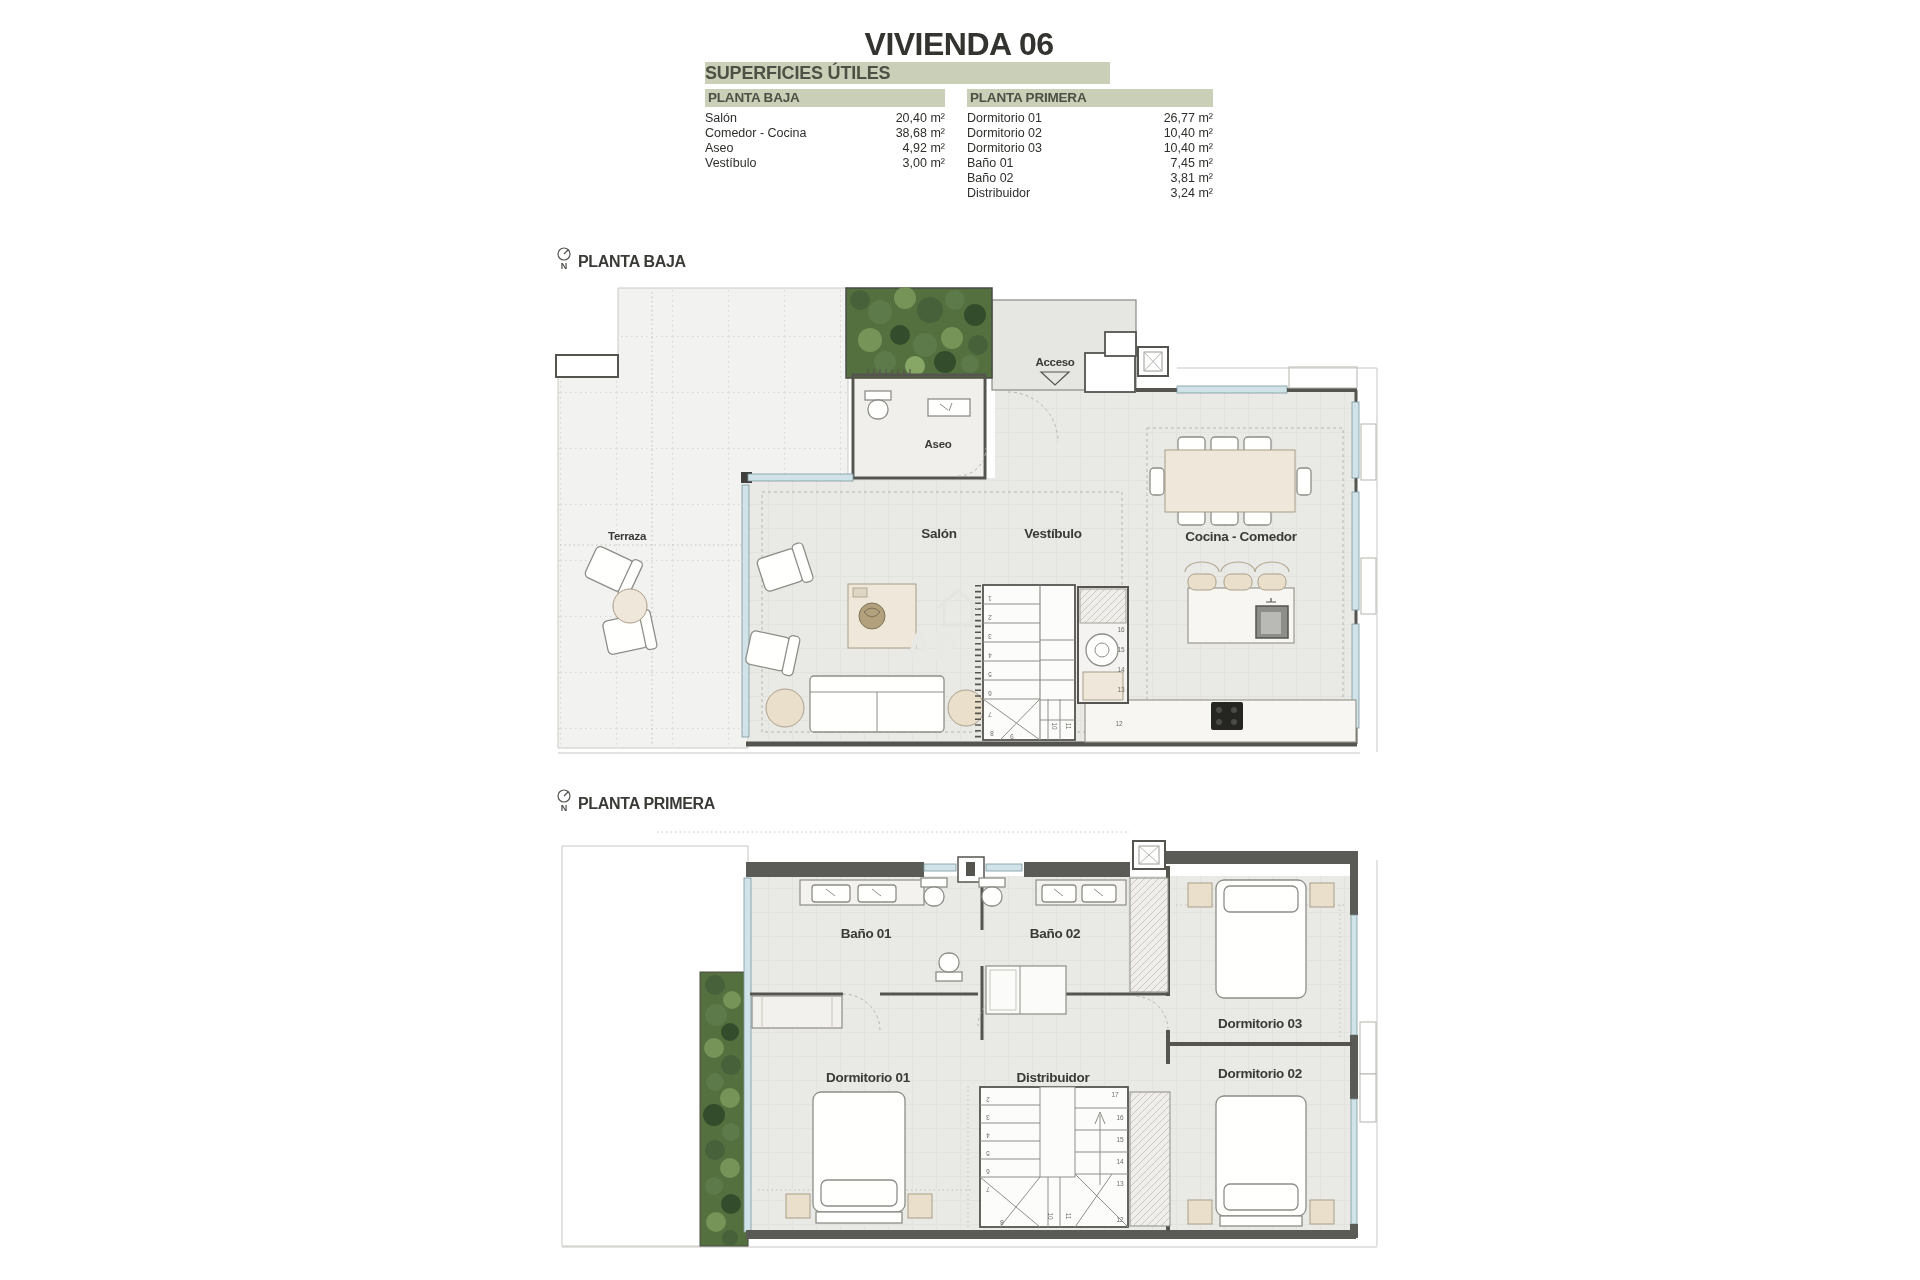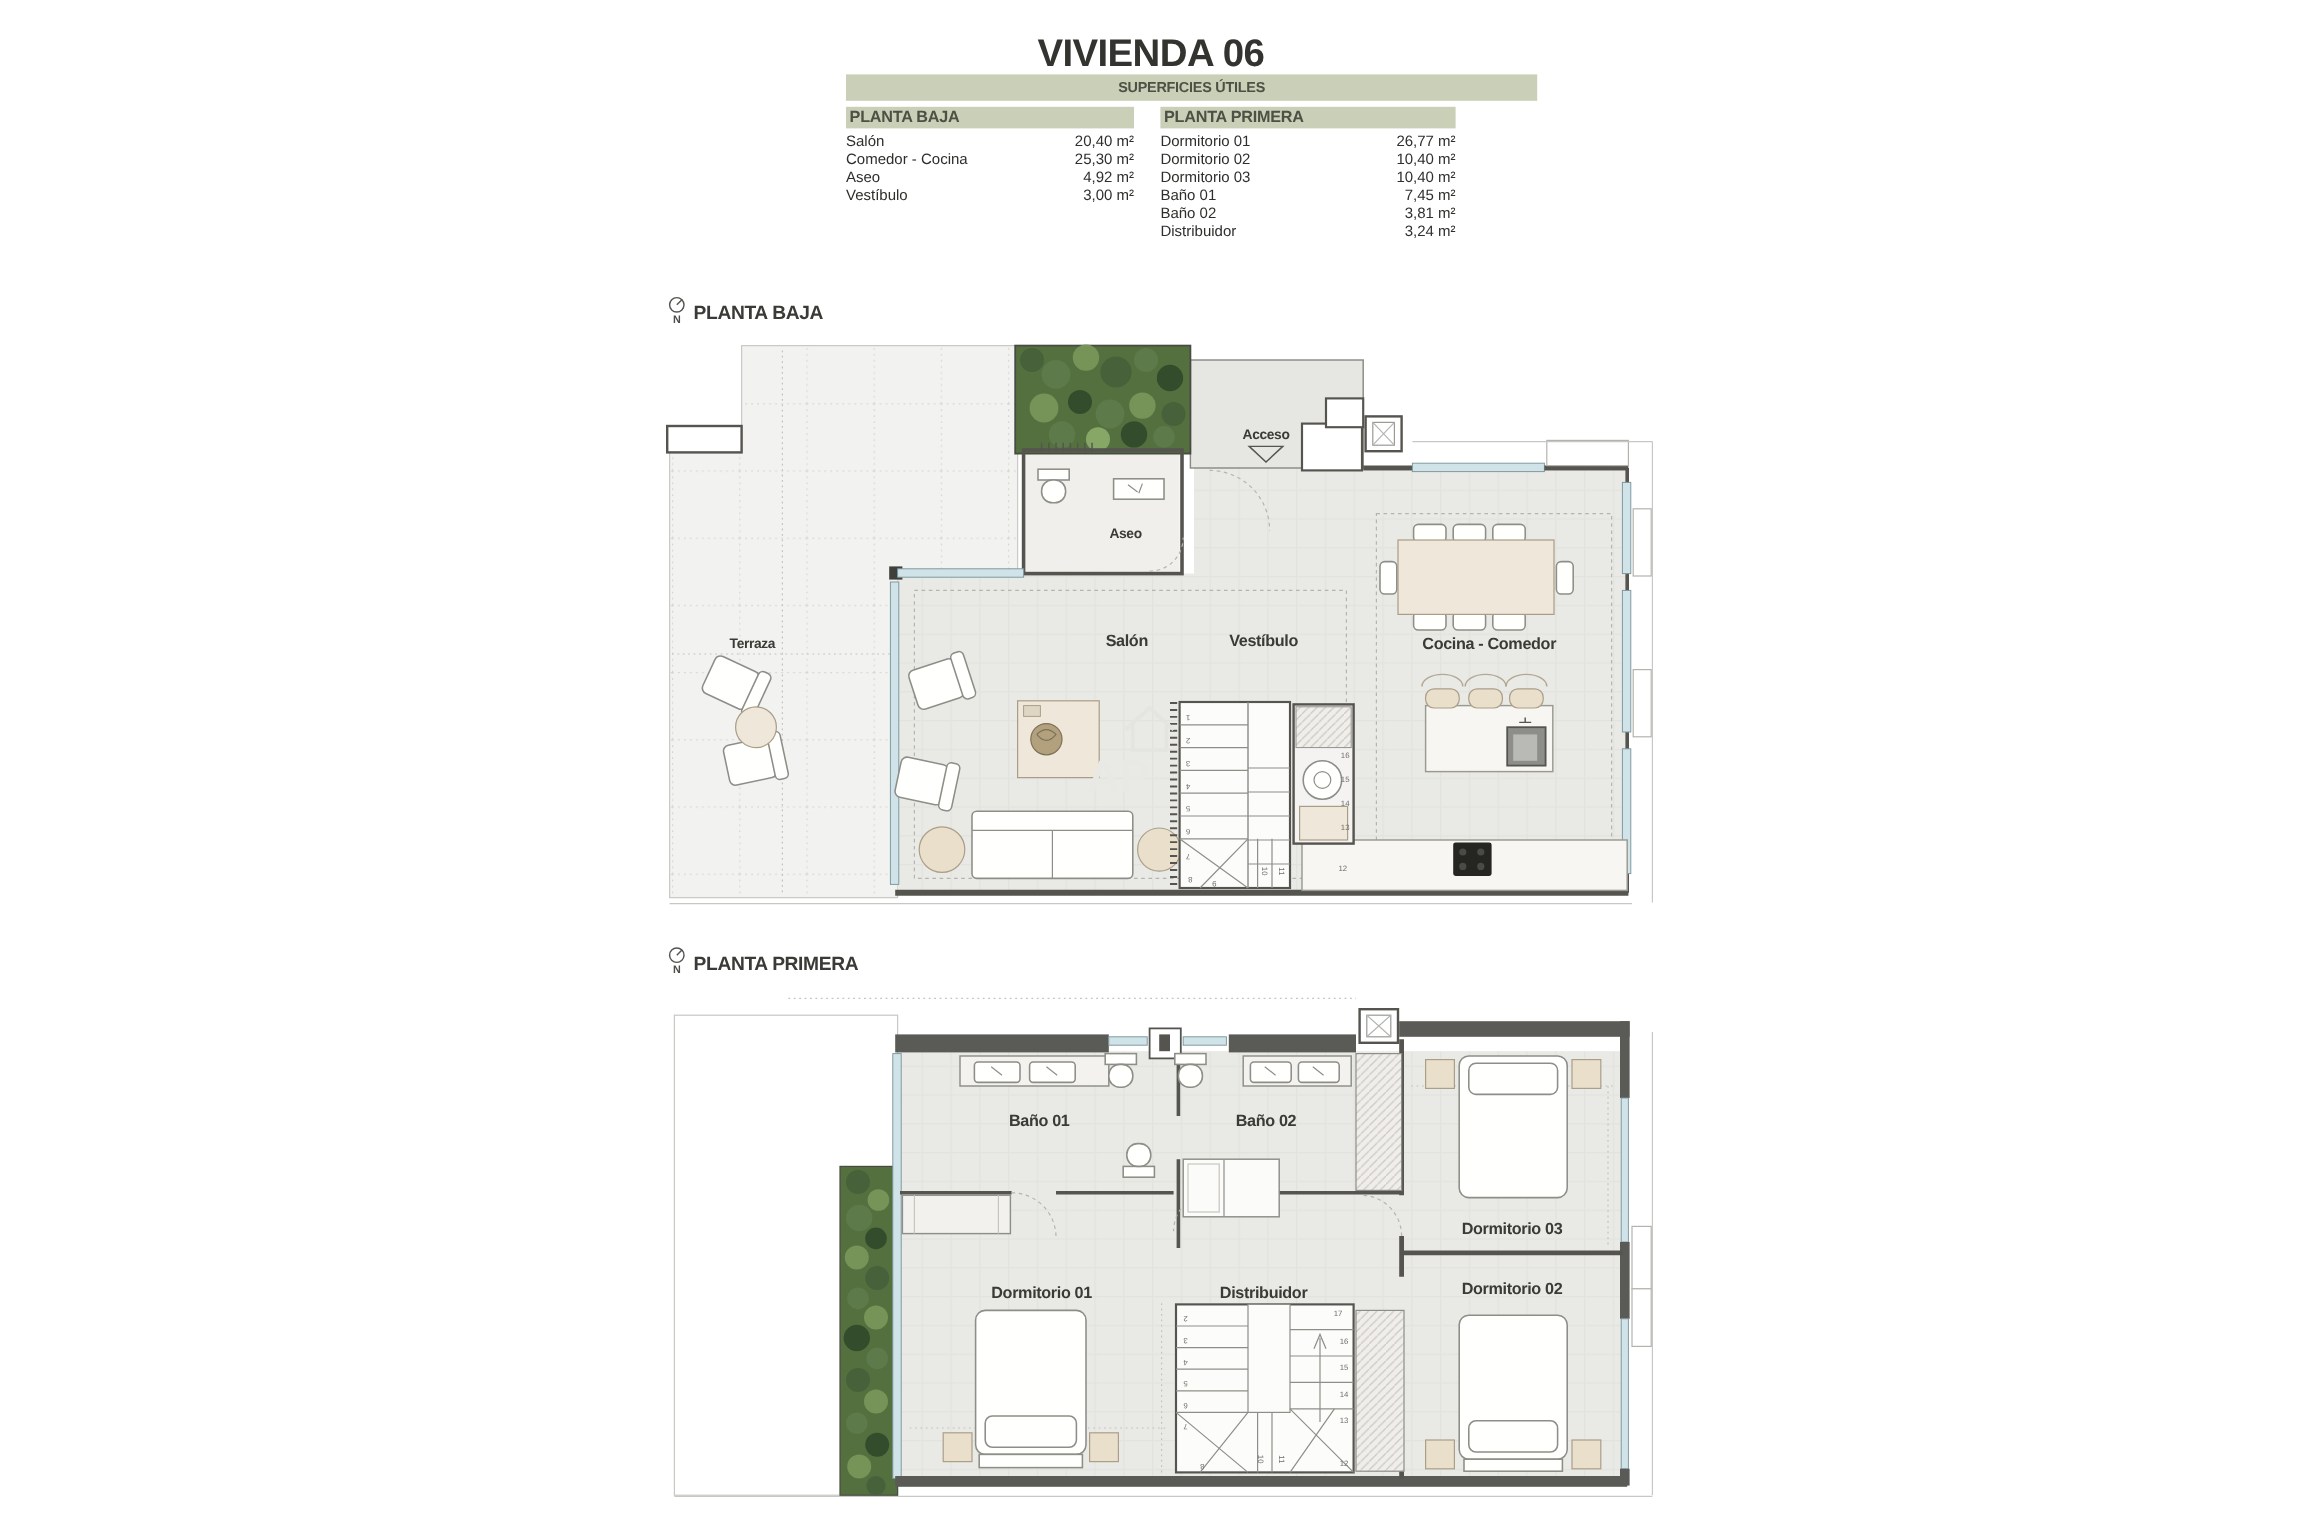--- a/index.html
+++ b/index.html
@@ -2,21 +2,21 @@
 <html><head>
 <meta charset="utf-8">
 <style>
   *{margin:0;padding:0;box-sizing:border-box}
   html,body{width:1920px;height:1280px;background:#ffffff;overflow:hidden;
     font-family:"Liberation Sans",sans-serif;color:#2f2f2c}
   .abs{position:absolute}
   .title{left:705px;top:26px;width:508px;text-align:center;font-size:32px;font-weight:700;
     letter-spacing:-.5px;color:#33332f}
   .bar{background:#c9d0b7;color:#4d5044;font-weight:700;letter-spacing:-.2px}
-  .main-bar{left:705px;top:62px;width:576px;height:22px;text-align:center;font-size:12px;line-height:22px}
+  .main-bar{left:705px;top:62px;width:405px;height:22px;text-align:left;font-size:18px;line-height:22px}
   .sub-bar{top:89px;height:18px;font-size:13.5px;line-height:18px;padding-left:3px}
   .sub-left{left:705px;width:240px}
   .sub-right{left:967px;width:246px}
   .col{top:111px;font-size:12.5px;line-height:15px;color:#2e2e2b}
   .col-left{left:705px;width:240px}
   .col-right{left:967px;width:246px}
   .srow{display:flex;justify-content:space-between}
   .srow .val{text-align:left}
   .plan-label{display:flex;align-items:flex-end;gap:6px}
   .plan-label h2{font-size:16px;font-weight:700;letter-spacing:-.3px;color:#3a3a36;line-height:16px}
@@ -49,21 +49,21 @@
   <div class="abs bar sub-bar sub-left">PLANTA BAJA</div>
   <div class="abs bar sub-bar sub-right">PLANTA PRIMERA</div>
 
   <div class="abs col col-left">
     <div class="srow">
         <span>Salón</span>
         <span class="val">20,40 m²</span>
       </div>
     <div class="srow">
         <span>Comedor - Cocina</span>
-        <span class="val">25,30 m²</span>
+        <span class="val">38,68 m²</span>
       </div>
     <div class="srow">
         <span>Aseo</span>
         <span class="val">4,92 m²</span>
       </div>
     <div class="srow">
         <span>Vestíbulo</span>
         <span class="val">3,00 m²</span>
       </div>
   </div>

